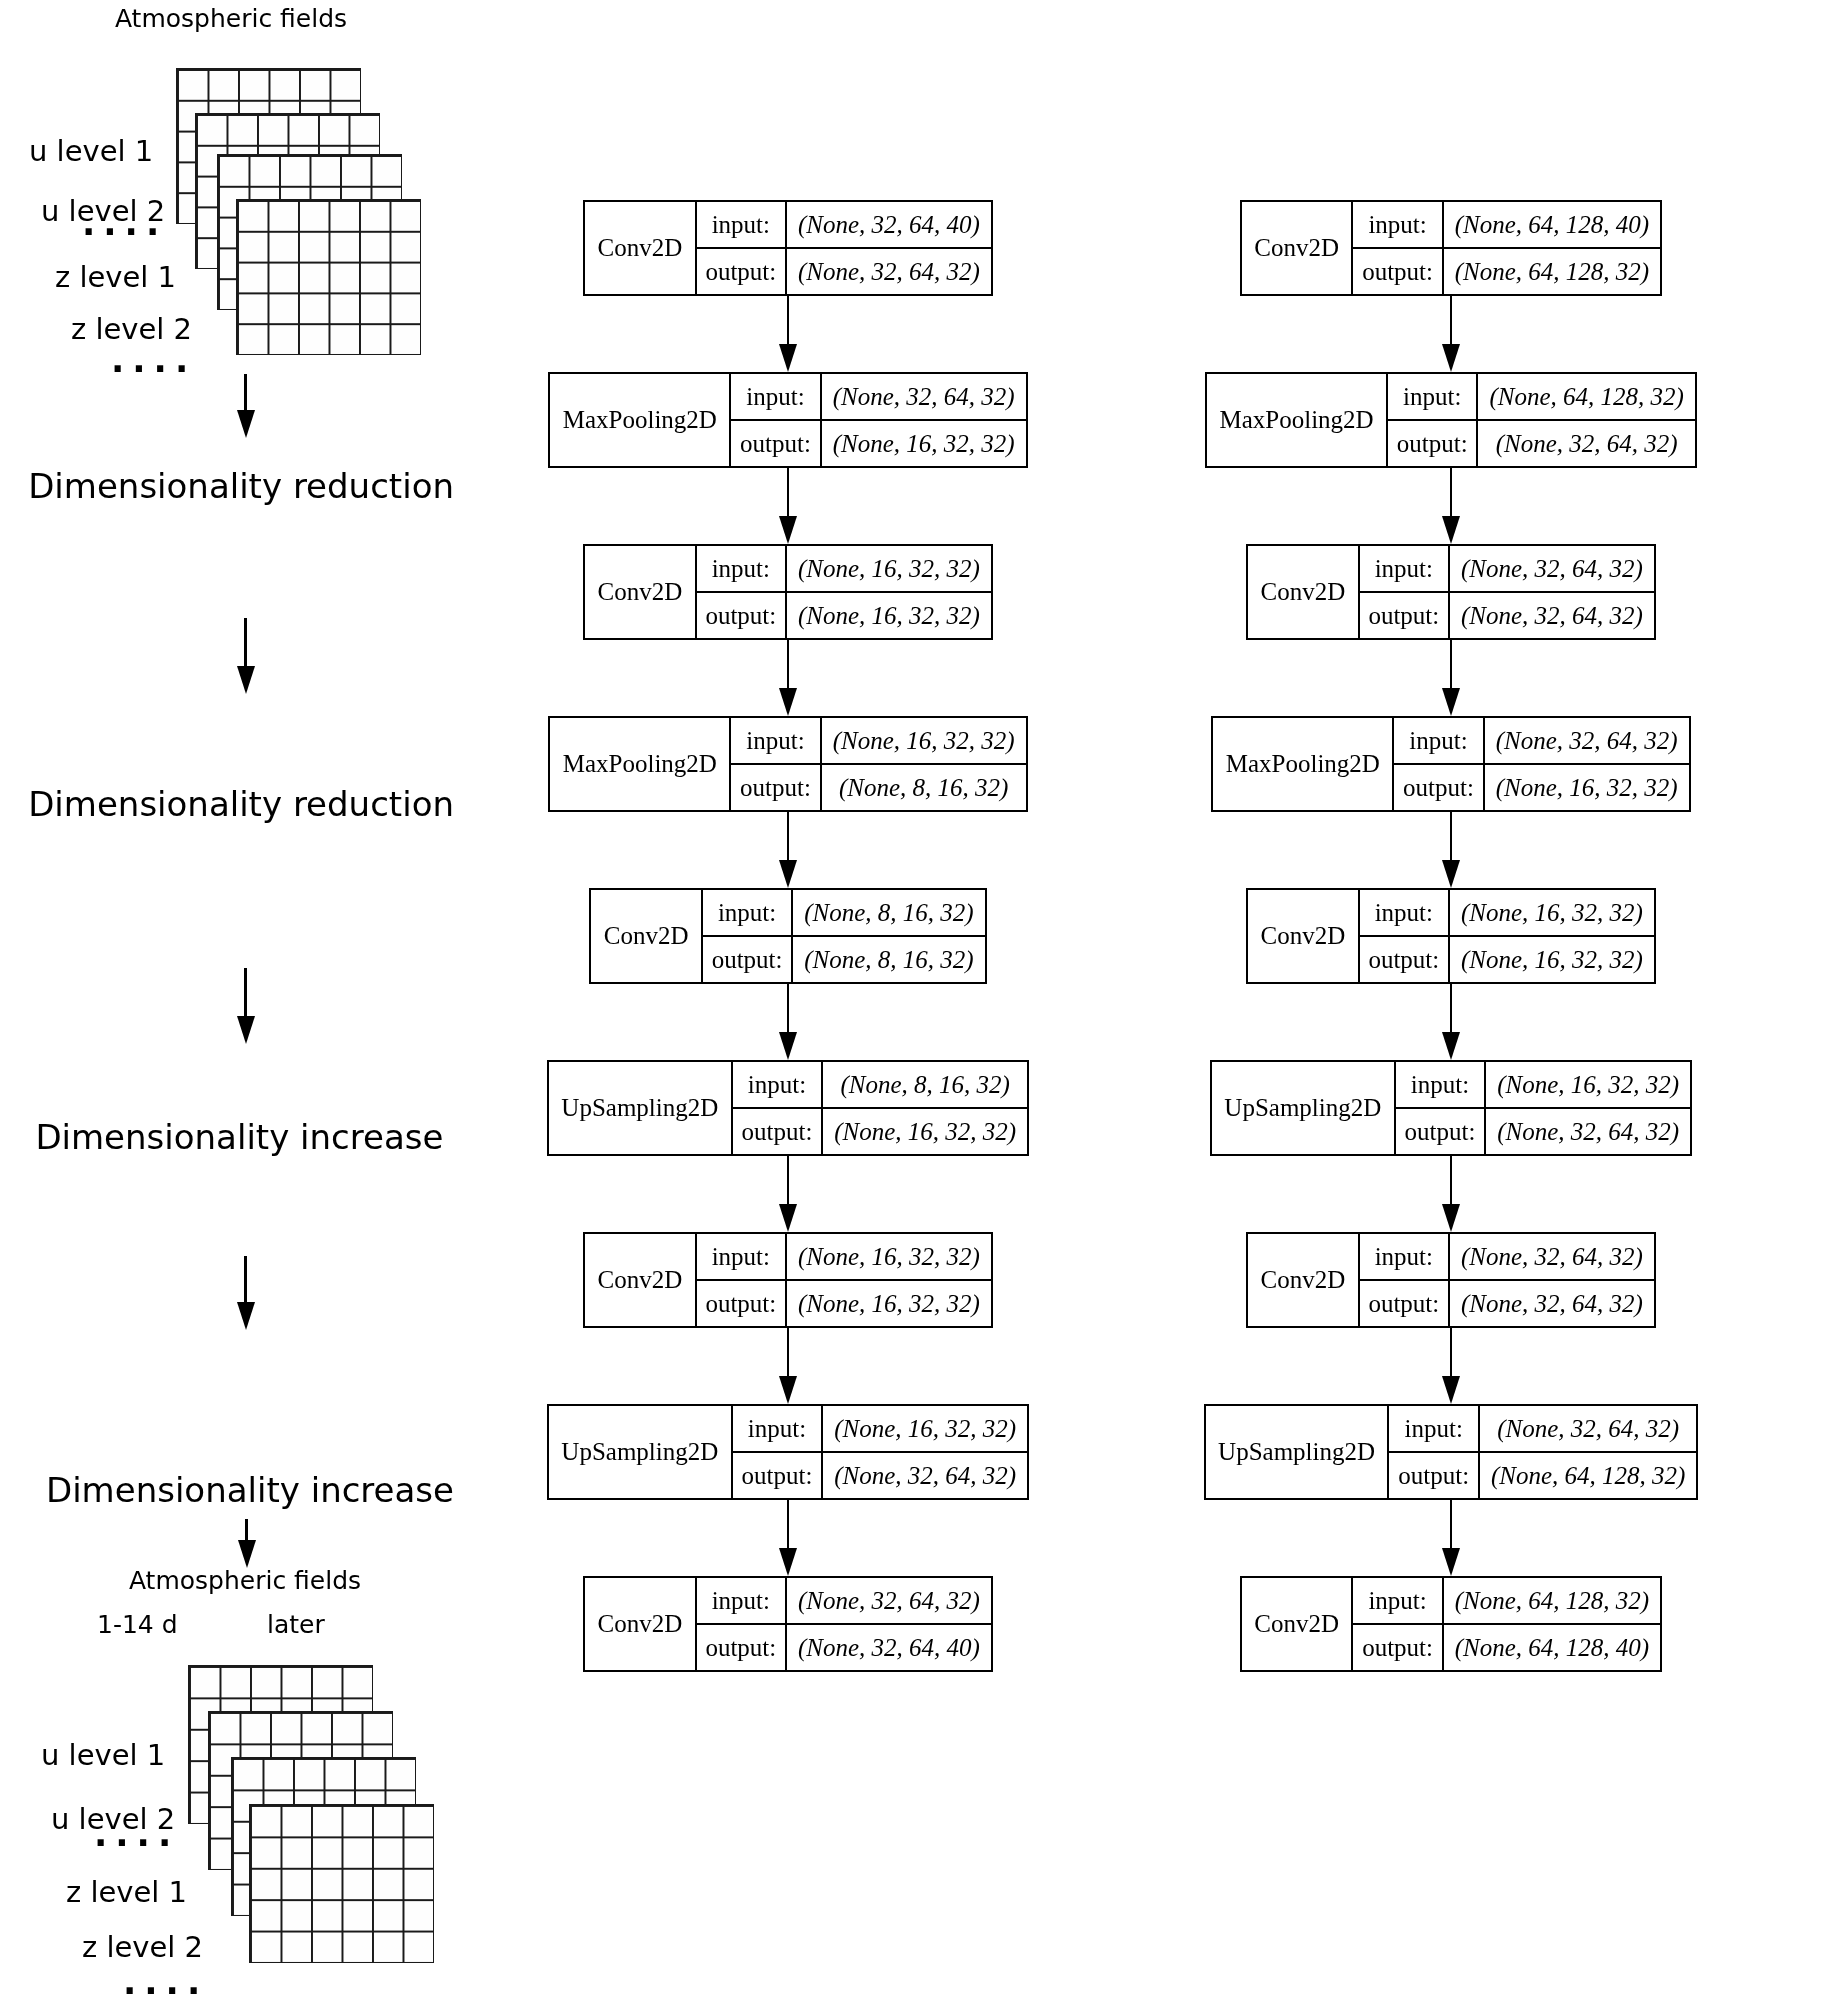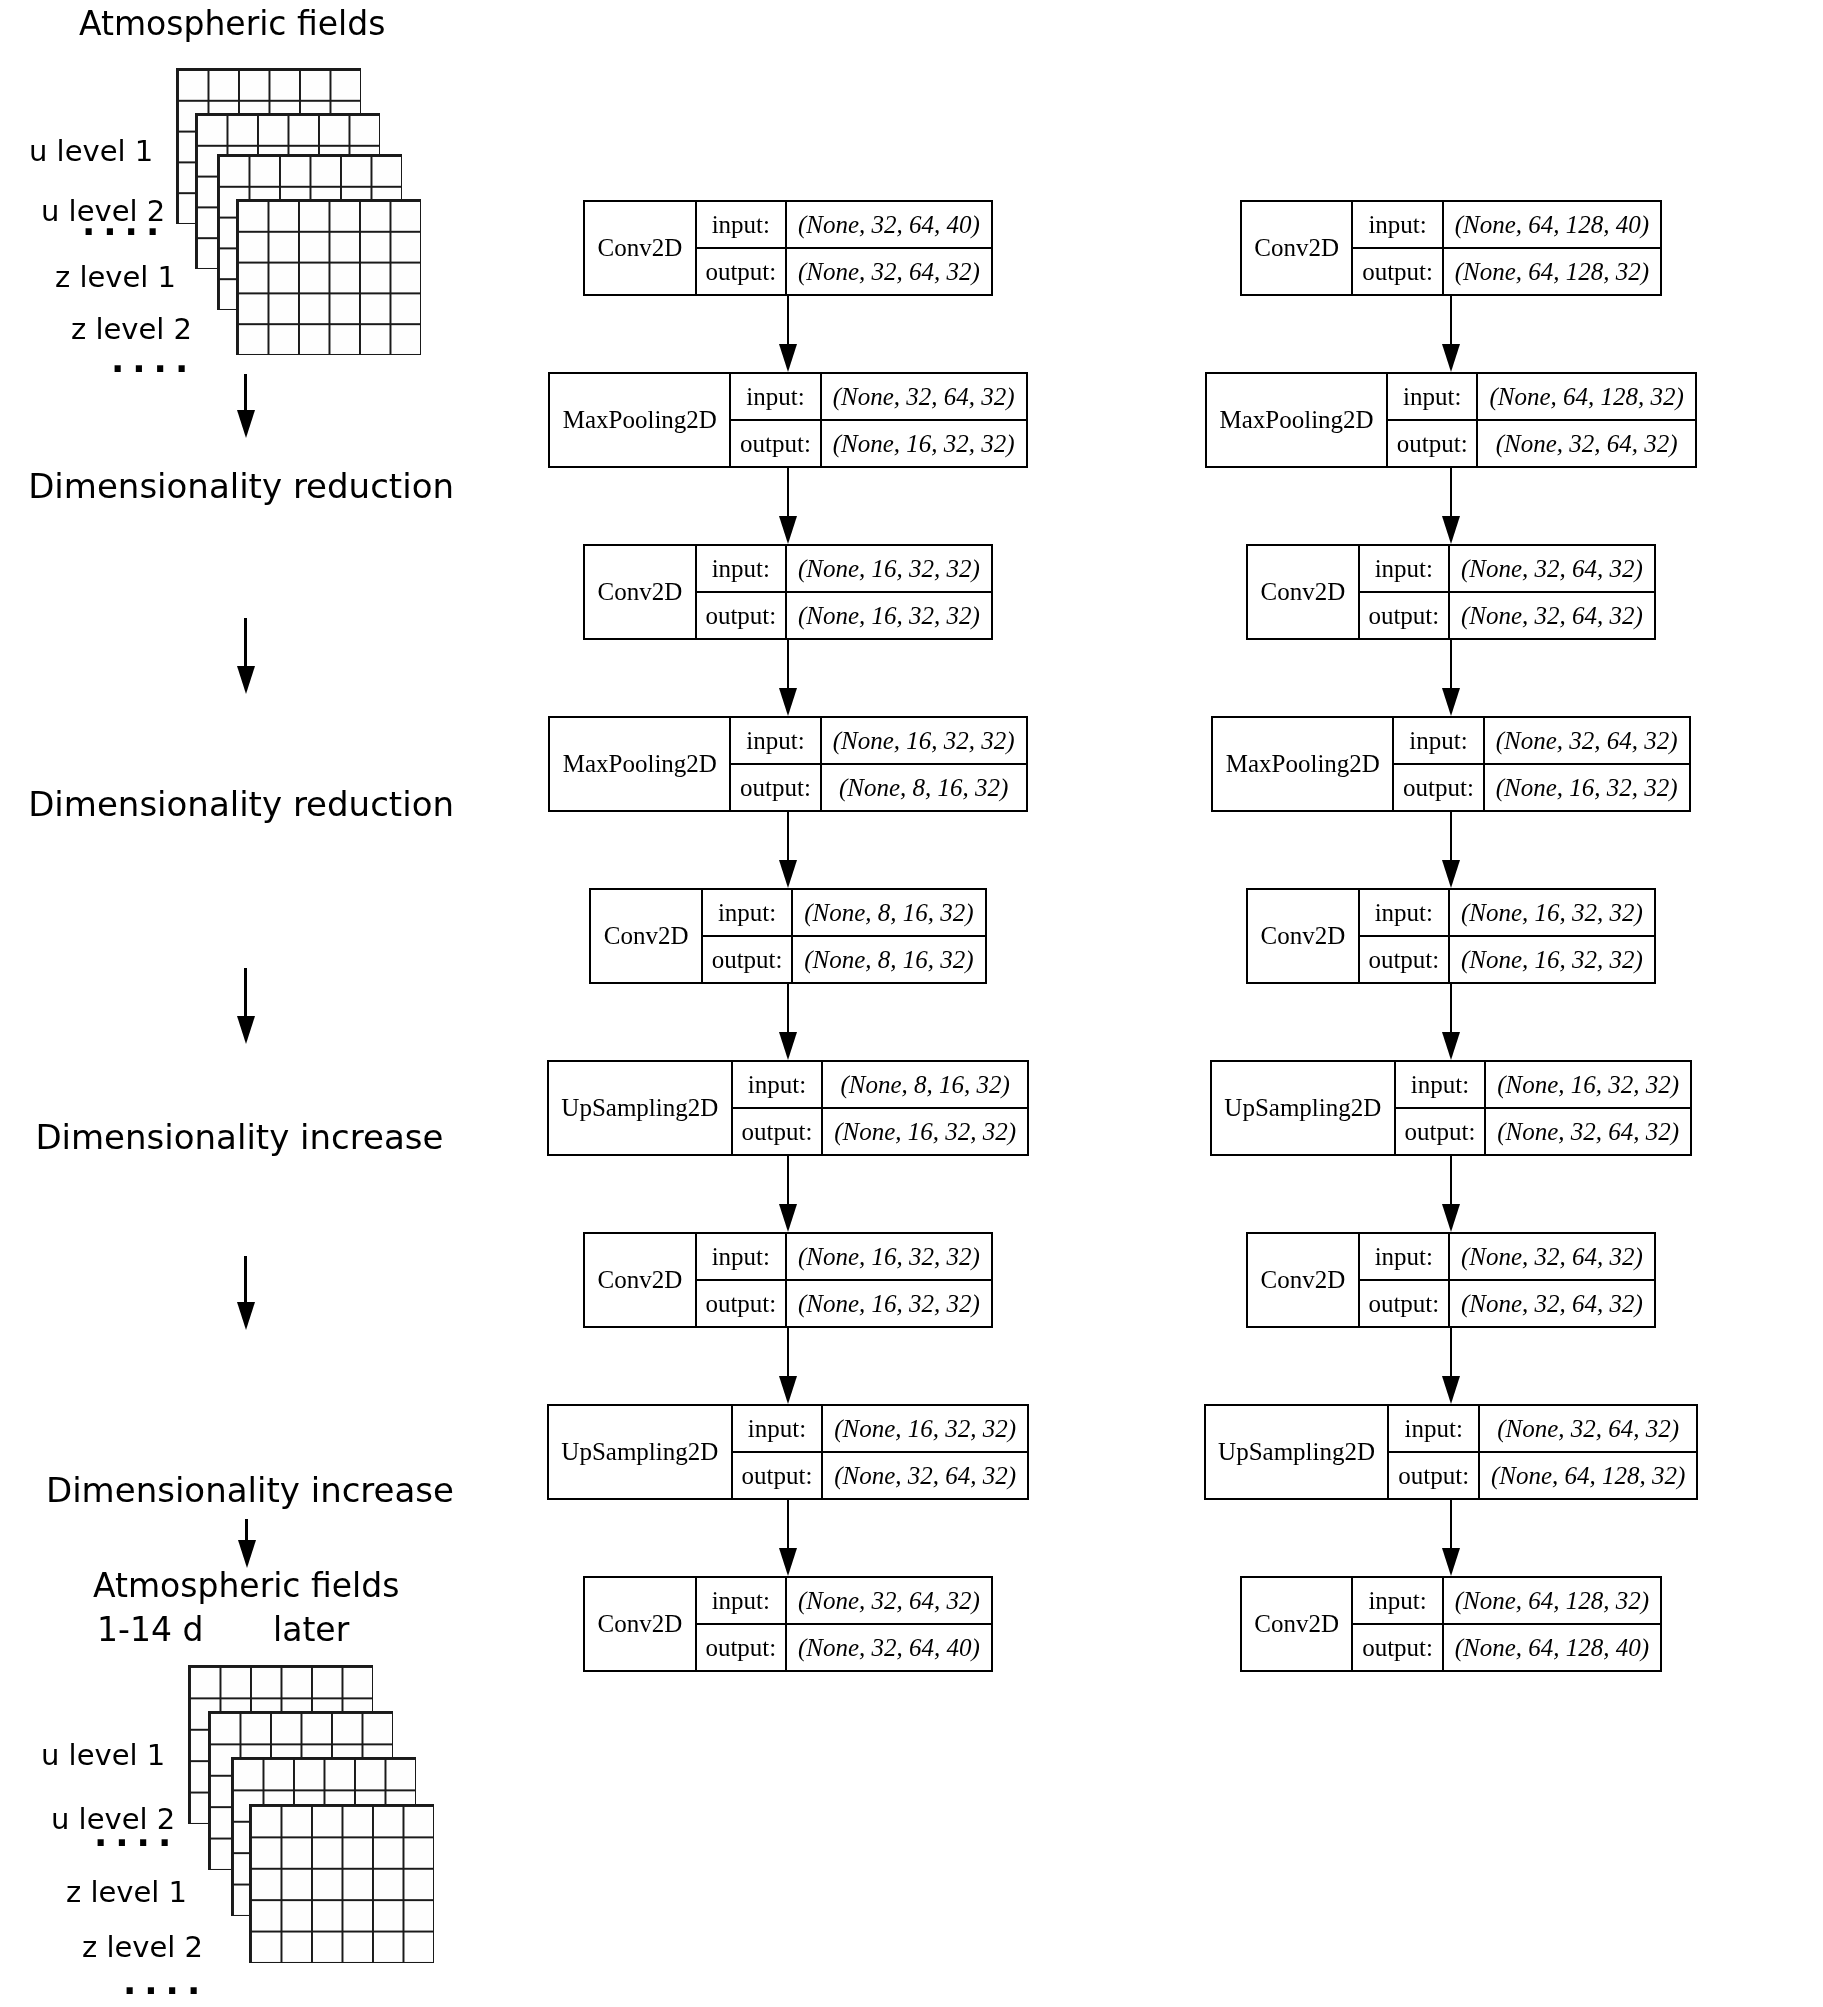--- a/index.html
+++ b/index.html
@@ -4,21 +4,21 @@
 <style>
   html,body{margin:0;padding:0;}
   body{
     width:1824px;height:2007px;position:relative;overflow:hidden;
     background:#ffffff;color:#000;
     font-family:"DejaVu Sans",sans-serif;
   }
   .abs{position:absolute;}
 
   
-  .flow-title{font-size:33px;line-height:1.2;text-align:center;white-space:nowrap;}
+  .flow-title{font-size:25px;line-height:1.2;text-align:center;white-space:nowrap;}
   .flow-step{font-size:34px;line-height:1.2;text-align:right;white-space:nowrap;}
   .stack-label{font-size:29px;line-height:1.2;white-space:nowrap;margin-top:16px;}
   .dots{font-size:35px;font-weight:bold;letter-spacing:8px;line-height:1;white-space:nowrap;}
 
   .stack{position:absolute;}
   .fgrid{
     position:absolute;width:183px;height:154px;background:#fefefe;
     border:1.8px solid #1a1a1a;
     background-image:
       linear-gradient(90deg,#1a1a1a 1.8px,transparent 1.8px),
@@ -98,21 +98,21 @@
   </div>
 <div class="abs flow-step" style="left:0px;top:1470px;width:454px;">Dimensionality increase</div>
 
 <div class="abs arrow" style="left:236px;top:1519px;height:49px;">
     <div class="shaft"></div>
     <div class="head"></div>
   </div>
 
 <div class="abs flow-title" style="left:93px;top:1566px;width:304px;">Atmospheric fields</div>
 <span class="abs flow-title" style="left:97px;top:1610px;">1-14 d</span>
-<span class="abs flow-title" style="left:273px;top:1610px;">later</span>
+<span class="abs flow-title" style="left:267px;top:1610px;">later</span>
 
 <div class="stack stack-out" style="left:188px;top:1665px;width:256px;height:300px;">
   <div class="fgrid" style="left:0px;top:0px;"></div>
   <div class="fgrid" style="left:20px;top:46px;"></div>
   <div class="fgrid" style="left:43px;top:92px;"></div>
   <div class="fgrid" style="left:61px;top:139px;"></div>
 </div>
 
 <span class="abs stack-label" style="left:41px;top:1722px;">u level 1</span>
 <span class="abs stack-label" style="left:51px;top:1786px;">u level 2</span>

